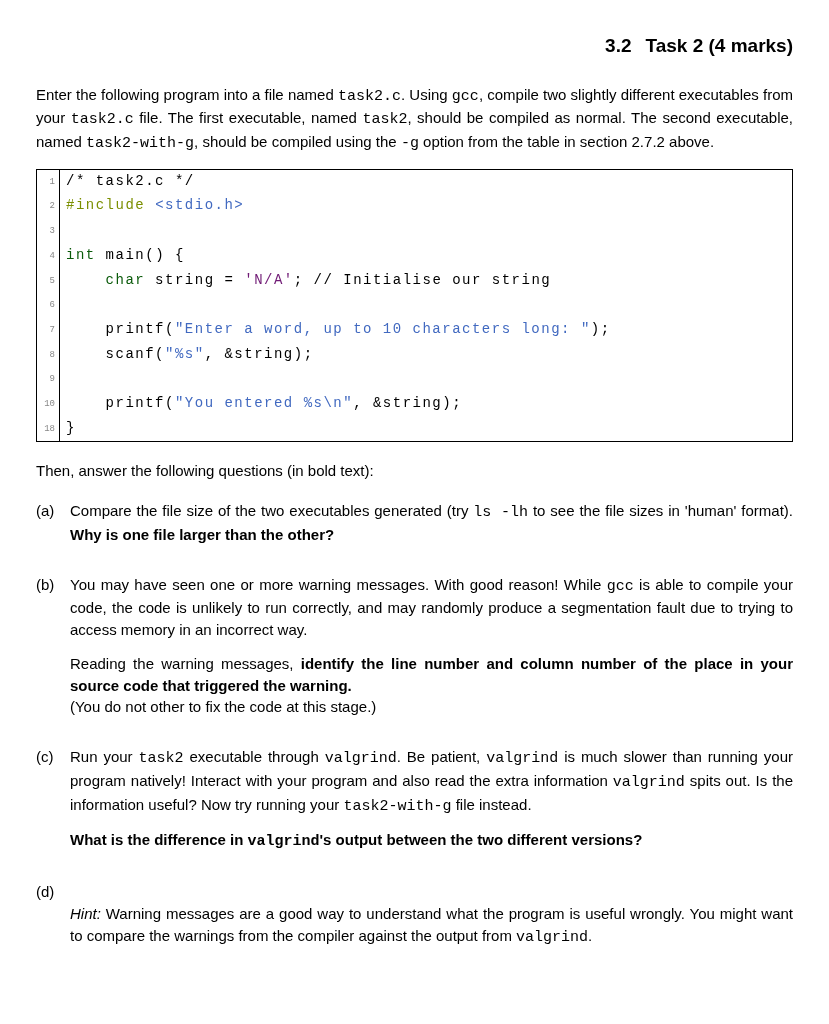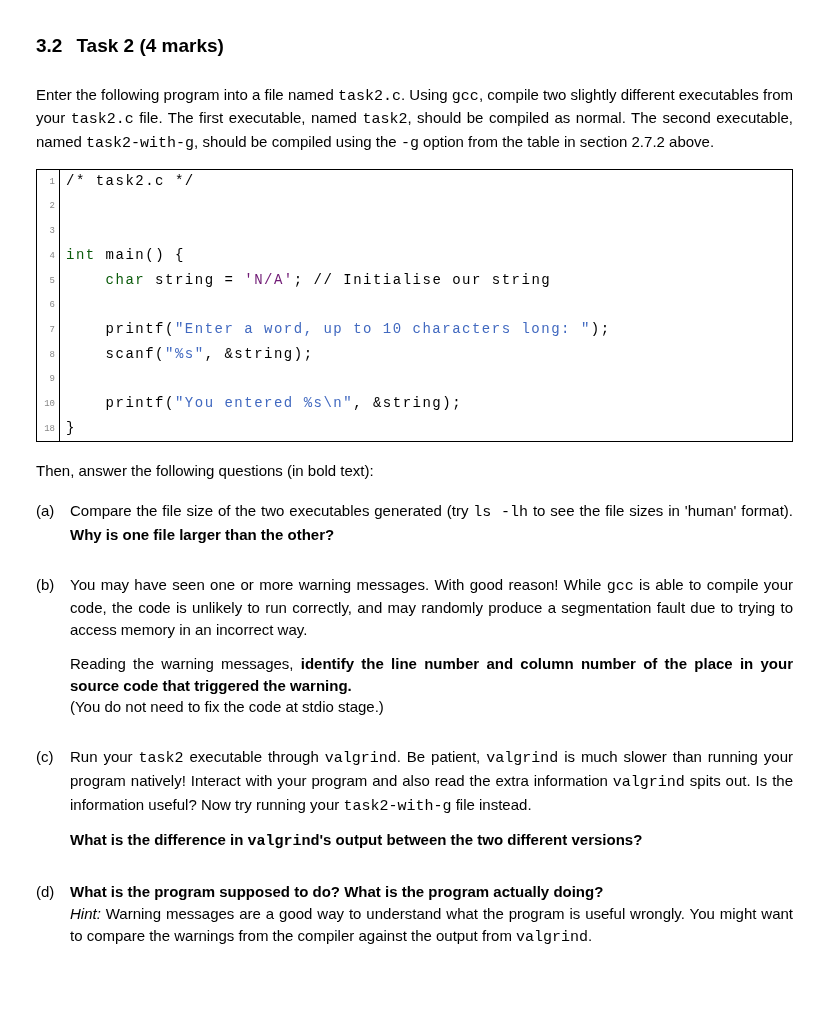--- a/index.html
+++ b/index.html
@@ -9,20 +9,21 @@
     margin: 0;
     padding: 32px 36px;
     width: 829px;
     box-sizing: border-box;
     line-height: 1.45;
   }
   h2 {
     font-size: 19px;
     font-weight: bold;
     margin: 0 0 24px 0;
+    text-align: right;
   }
   .section-num { margin-right: 14px; }
   p { margin: 0 0 14px 0; text-align: justify; }
   .tt { font-family: "Courier New", Courier, monospace; }
   .codebox {
     border: 1px solid #000;
     margin: 8px 0 18px 0;
     font-family: "Courier New", Courier, monospace;
     font-size: 14px;
     line-height: 1.55;
@@ -64,20 +65,21 @@
   <span>Enter the following program into a file named </span><span class="tt">task2.c</span><span>.  Using </span><span class="tt">gcc</span><span>, compile two slightly different executables from your </span><span class="tt">task2.c</span><span> file. The first executable, named </span><span class="tt">task2</span><span>, should be compiled as normal. The second executable, named </span><span class="tt">task2-with-g</span><span>, should be compiled using the </span><span class="tt">-g</span><span> option from the table in section 2.7.2 above.</span>
 </p>
 
 <div class="codebox" id="codebox">
     <div class="codeline">
       <div class="lineno">1</div>
       <div class="codetxt"><span class="c-comment">/* task2.c */</span></div>
     </div>
     <div class="codeline">
       <div class="lineno">2</div>
+      <div class="codetxt"><span class="c-pp">#include</span><span> </span><span class="c-str">&lt;stdio.h&gt;</span></div>
     </div>
     <div class="codeline">
       <div class="lineno">3</div>
       <div class="codetxt">&nbsp;</div>
     </div>
     <div class="codeline">
       <div class="lineno">4</div>
       <div class="codetxt"><span class="c-type">int</span><span> main() {</span></div>
     </div>
     <div class="codeline">
@@ -124,40 +126,40 @@
   </li>
 
   <li>
     <div class="qlabel">(b)</div>
     <div class="qbody">
       <p>
         <span>You may have seen one or more warning messages. With good reason! While </span><span class="tt">gcc</span><span> is able to compile your code, the code is unlikely to run correctly, and may randomly produce a segmentation fault due to trying to access memory in an incorrect way.</span>
       </p>
       <p>
         <span>Reading the warning messages, </span><span class="bold">identify the line number and column number of the place in your source code that triggered the warning.</span><br>
-        <span>(You do not need to fix the code at stdio stage.)</span>
+        <span>(You do not other to fix the code at this stage.)</span>
       </p>
     </div>
   </li>
 
   <li>
     <div class="qlabel">(c)</div>
     <div class="qbody">
       <p>
         <span>Run your </span><span class="tt">task2</span><span> executable through </span><span class="tt">valgrind</span><span>. Be patient, </span><span class="tt">valgrind</span><span> is much slower than running your program natively! Interact with your program and also read the extra information </span><span class="tt">valgrind</span><span> spits out. Is the information useful? Now try running your </span><span class="tt">task2-with-g</span><span> file instead.</span>
       </p>
       <p class="bold">
         <span>What is the difference in </span><span class="tt">valgrind</span><span>'s output between the two different versions?</span>
       </p>
     </div>
   </li>
 
   <li>
     <div class="qlabel">(d)</div>
     <div class="qbody">
       <p>
-        <span class="bold">What is the program supposed to do? What is the program actually doing?</span><br>
+        <br>
         <span class="italic">Hint:</span><span> Warning messages are a good way to understand what the program is useful wrongly. You might want to compare the warnings from the compiler against the output from </span><span class="tt">valgrind</span><span>.</span>
       </p>
     </div>
   </li>
 
 </ul>
 
 </body></html>

